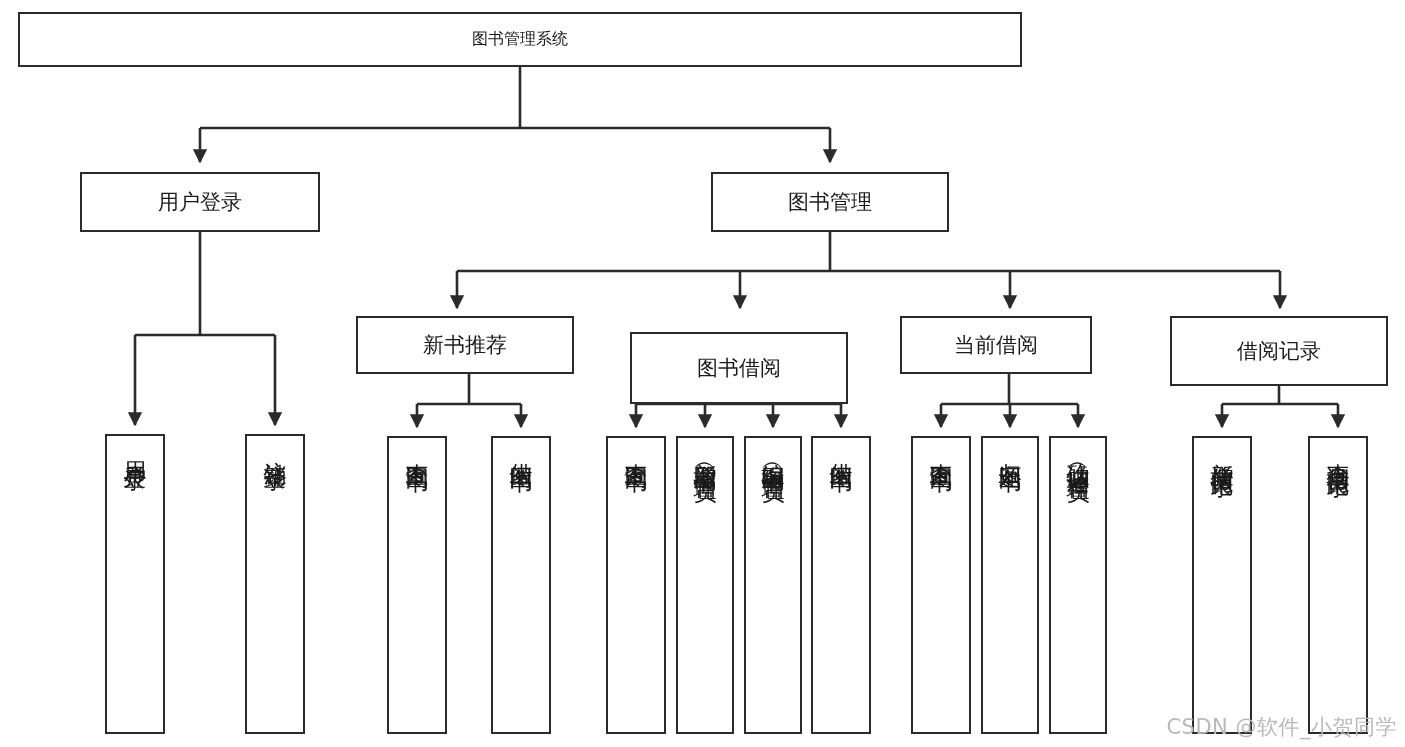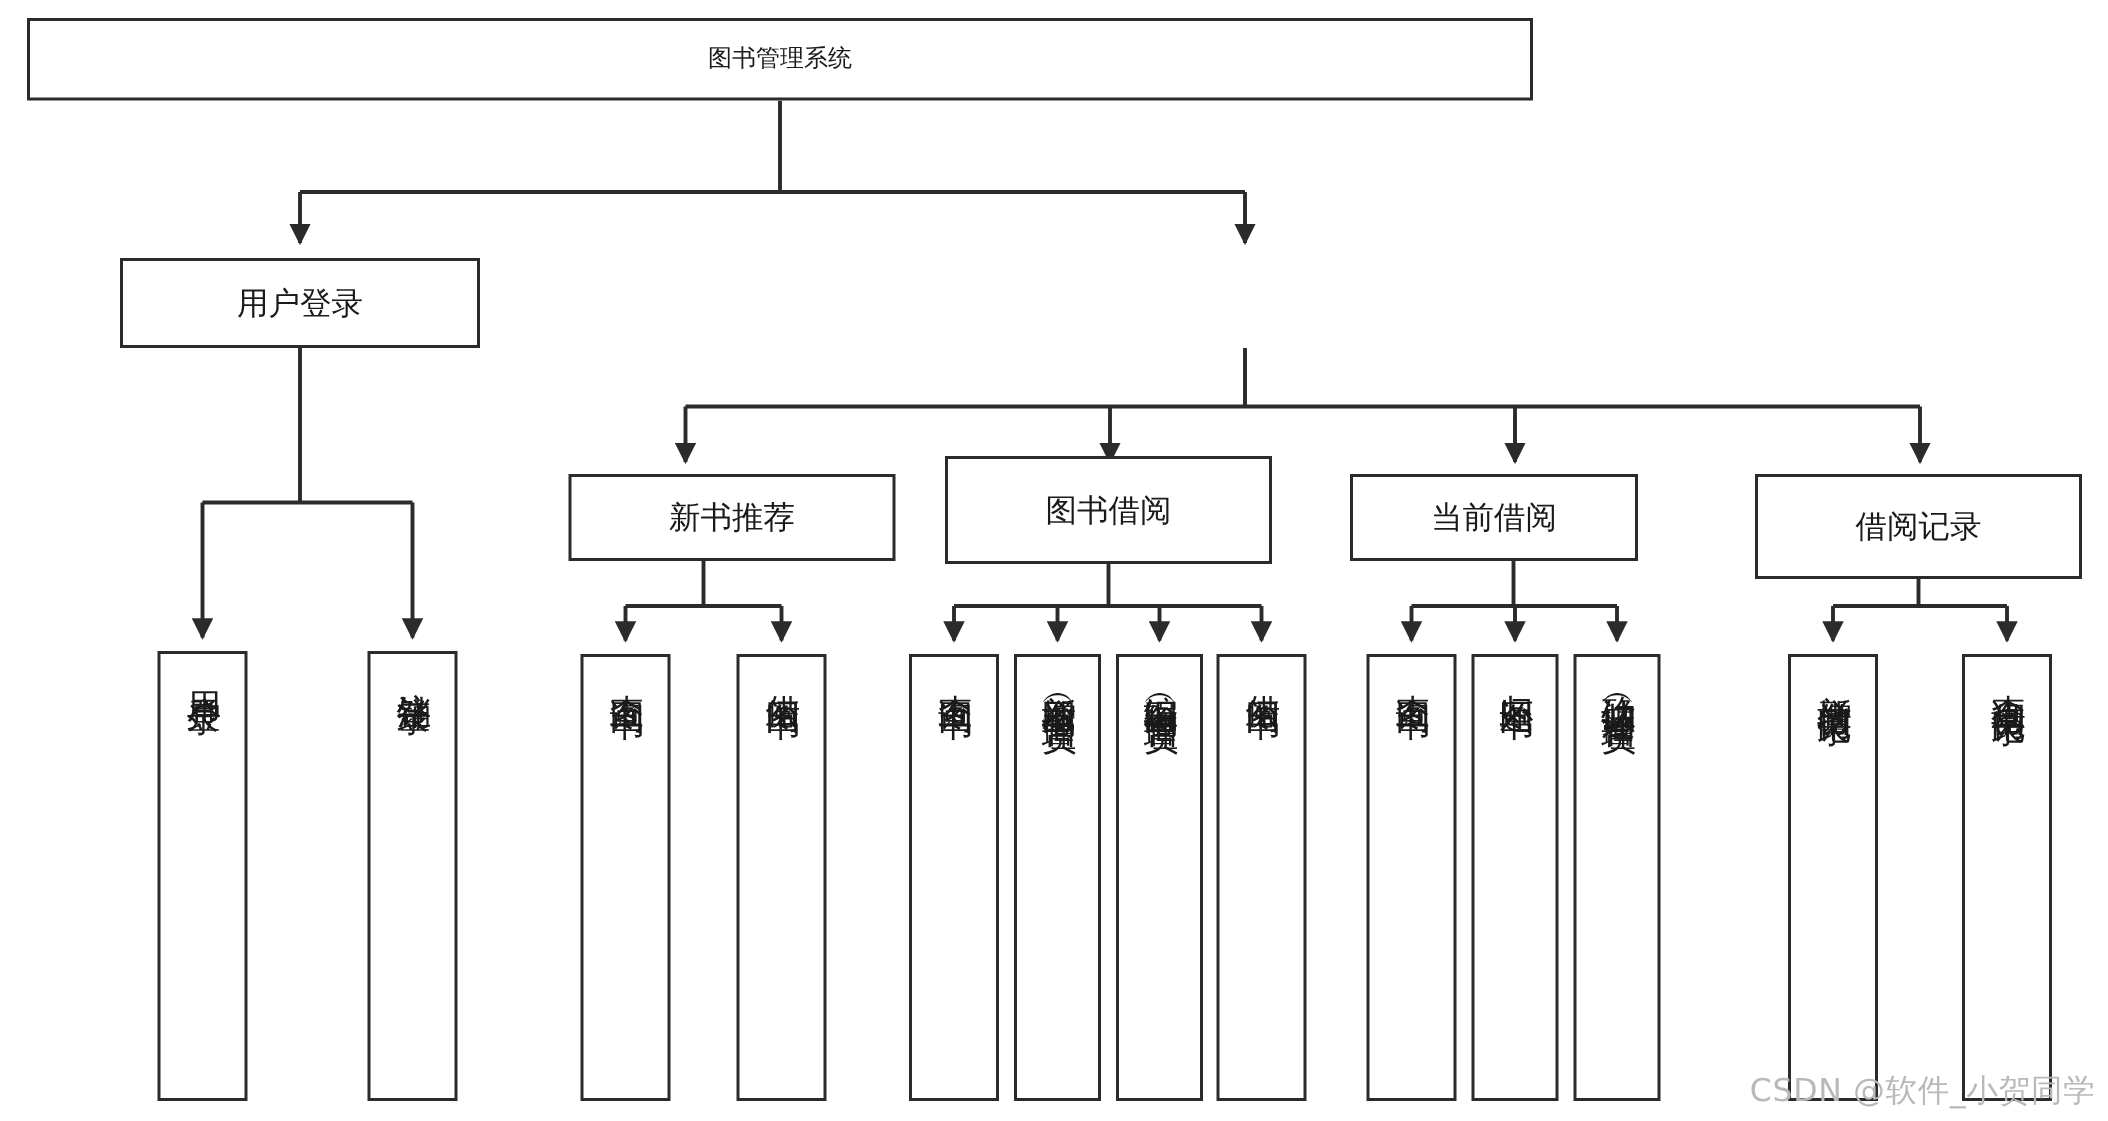--- a/index.html
+++ b/index.html
@@ -128,25 +128,28 @@
     </g>
   </svg>
 
   <div class="node root horizontal" style="left:18px; top:12px; width:1004px; height:55px;">
     <span class="label">图书管理系统</span>
   </div>
 
   <div class="node horizontal" style="left:80px; top:172px; width:240px; height:60px;">
     <span class="label">用户登录</span>
   </div>
-
-  <div class="node horizontal" style="left:379px; top:316px; width:218px; height:58px;">
+  <div class="node horizontal" style="left:711px; top:172px; width:238px; height:60px;">
+    <span class="label">图书管理</span>
+  </div>
+
+  <div class="node horizontal" style="left:356px; top:316px; width:218px; height:58px;">
     <span class="label">新书推荐</span>
   </div>
-  <div class="node horizontal" style="left:630px; top:304px; width:218px; height:72px;">
+  <div class="node horizontal" style="left:630px; top:332px; width:218px; height:72px;">
     <span class="label">图书借阅</span>
   </div>
   <div class="node horizontal" style="left:900px; top:316px; width:192px; height:58px;">
     <span class="label">当前借阅</span>
   </div>
   <div class="node horizontal" style="left:1170px; top:316px; width:218px; height:70px;">
     <span class="label">借阅记录</span>
   </div>
 
   <div class="node vertical" style="left:105px; top:434px; width:60px; height:300px;">

